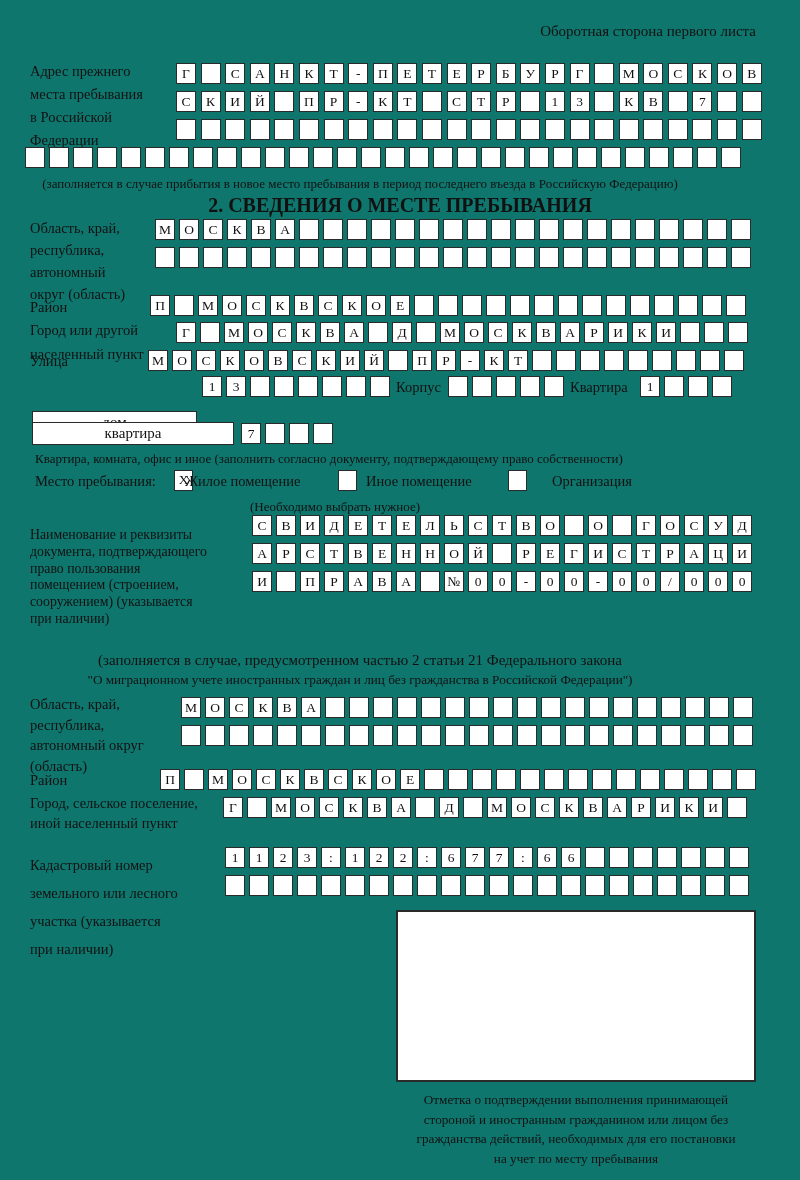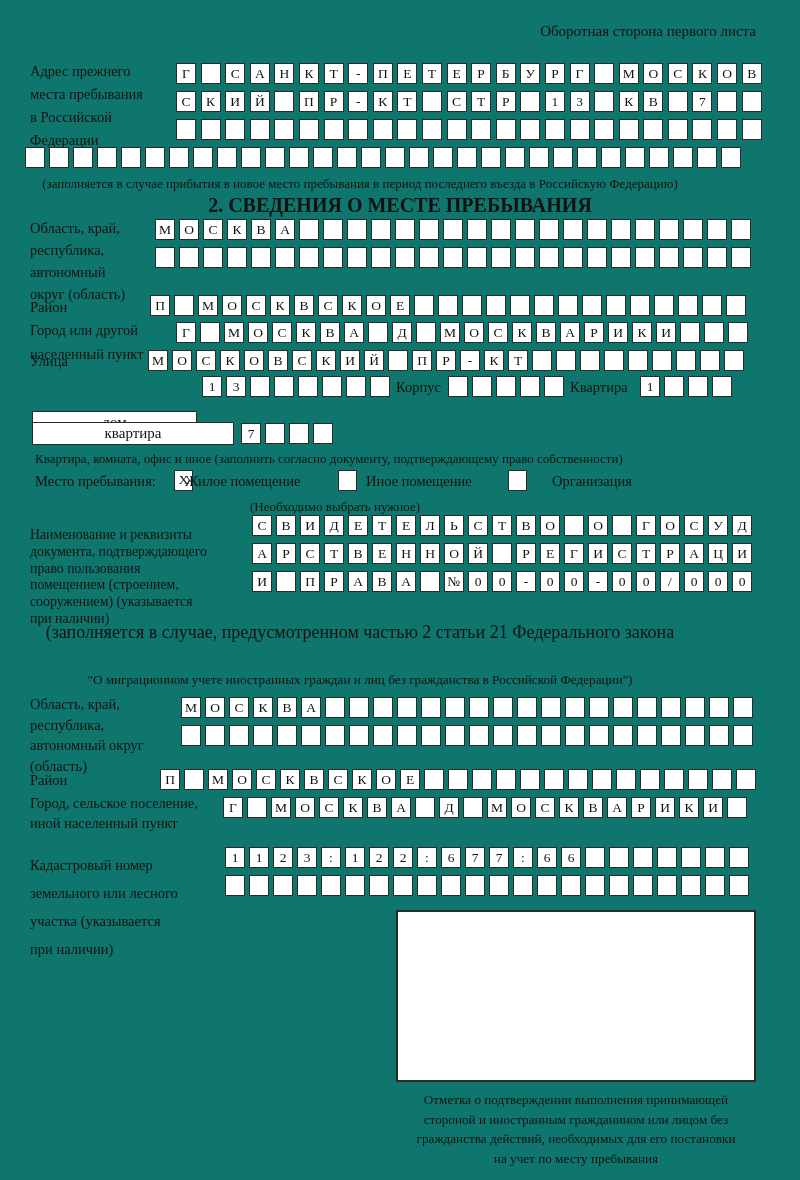--- a/index.html
+++ b/index.html
@@ -412,21 +412,21 @@
       <span class="cell">0</span>
       <span class="cell">-</span>
       <span class="cell">0</span>
       <span class="cell">0</span>
       <span class="cell">/</span>
       <span class="cell">0</span>
       <span class="cell">0</span>
       <span class="cell">0</span>
     </div>
 
-  <div class="cap center" style="top:624px;font-size:18px;">(заполняется в случае, предусмотренном частью 2 статьи 21 Федерального закона</div>
+  <div class="cap center" style="top:652px;font-size:15px;">(заполняется в случае, предусмотренном частью 2 статьи 21 Федерального закона</div>
   <div class="cap center" style="top:671px;font-size:13.2px;">"О миграционном учете иностранных граждан и лиц без гражданства в Российской Федерации")</div>
 
   <div class="lbl" style="left:30px;top:694px;line-height:20.5px;">Область, край,
 республика,
 автономный округ
 (область)</div>
   <div class="cellrow" style="left:181px;top:697px;">
       <span class="cell">М</span>
       <span class="cell">О</span>
       <span class="cell">С</span>

